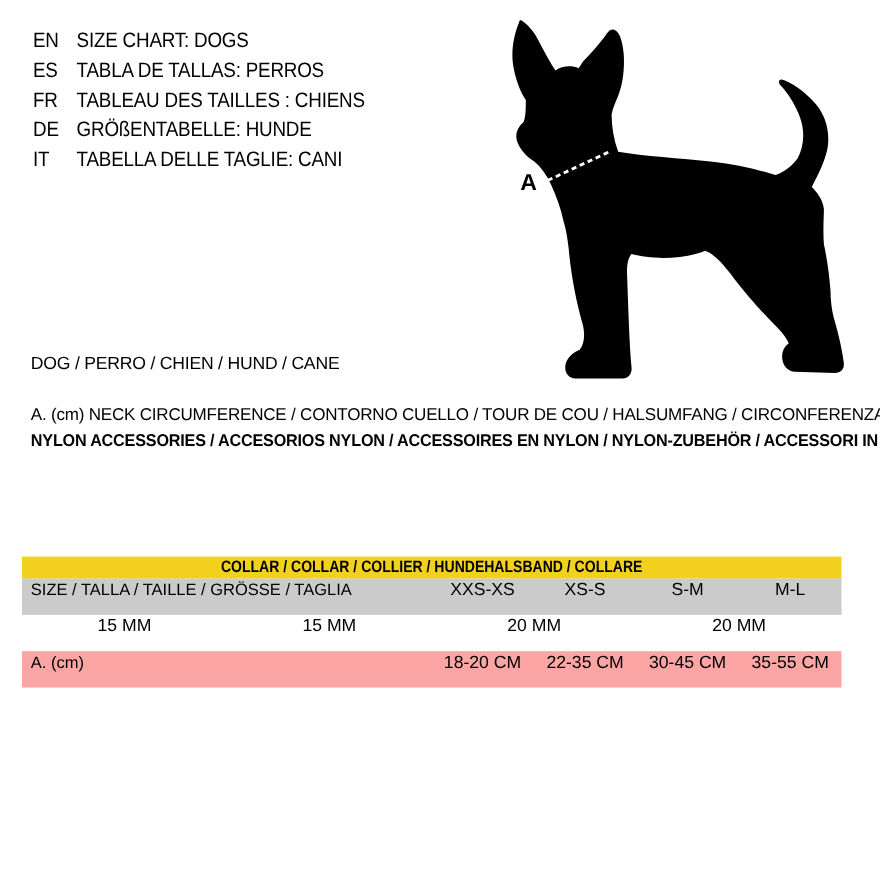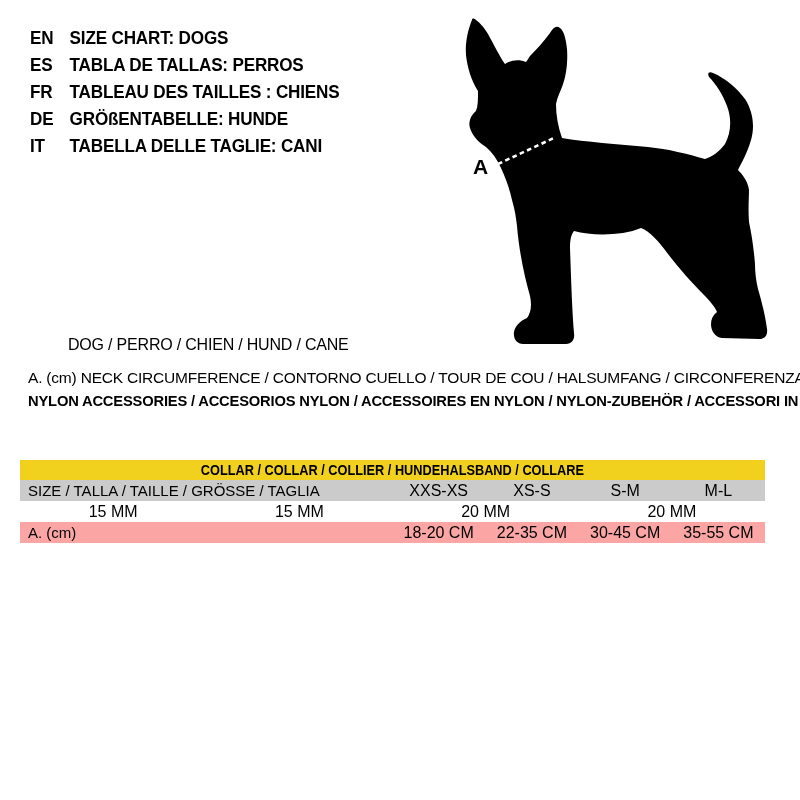--- a/index.html
+++ b/index.html
@@ -7,21 +7,21 @@
   body {
     position: relative;
     width: 800px;
     height: 800px;
     font-family: "Liberation Sans", sans-serif;
     color: #000;
     overflow: hidden;
   }
 
   
-  .langs { position: absolute; left: 30px; top: 24px; font-weight: bold; }
+  .langs { position: absolute; left: 30px; top: 24px; }
   .lang-row {
     display: flex;
     height: 27px;
     line-height: 27px;
     font-size: 19px;
     letter-spacing: -0.2px;
     transform: scaleX(0.9);
     transform-origin: 0 50%;
     white-space: nowrap;
   }
@@ -32,34 +32,34 @@
   .measure-a {
     position: absolute; left: 473px; top: 156px;
     font-size: 21px; font-weight: bold; line-height: 1;
   }
 
   
   .caption-line {
     position: absolute; left: 28px;
     font-size: 16px; letter-spacing: -0.2px; white-space: nowrap;
   }
-  .dog-caption { top: 336px; margin-left: 40px; }
+  .dog-caption { top: 322px; }
   .note-measure { top: 369px; font-size: 15.5px; }
   .note-material { top: 392px; font-size: 15.5px; font-weight: bold;
     transform: scaleX(0.95); transform-origin: 0 0; }
 
   
   .size-table { position: absolute; left: 20px; top: 460px; width: 745px; }
   .table-header {
     height: 20px; line-height: 20px;
     text-align: center; font-weight: bold; font-size: 15px;
     white-space: nowrap;
   }
   .table-header .hdr-inner { display: inline-block; transform: scaleX(0.85); transform-origin: 50% 50%; }
-  .trow { display: flex; height: 21px; line-height: 21px; font-size: 15px; white-space: nowrap; justify-content: space-between; }
+  .trow { display: flex; height: 33px; line-height: 21px; font-size: 15px; white-space: nowrap; justify-content: space-between; }
   .tlabel { flex: 0 0 372px; padding-left: 8px; overflow: hidden; }
   .tval { flex: 1 1 0; text-align: center; font-size: 16px; }
 </style>
 </head>
 <body>
 
 <div class="langs">
   <div class="lang-row">
     <span class="lang-code">EN</span>
     <span class="lang-label">SIZE CHART: DOGS</span>
@@ -138,21 +138,21 @@
   <line x1="498" y1="164" x2="556" y2="137" stroke="#FFFFFF" stroke-width="2.6" stroke-dasharray="4.6 3.4"></line>
 </svg>
 
 <div class="measure-a">A</div>
 
 <div class="caption-line dog-caption">DOG / PERRO / CHIEN / HUND / CANE</div>
 <div class="caption-line note-measure">A. (cm) NECK CIRCUMFERENCE / CONTORNO CUELLO / TOUR DE COU / HALSUMFANG / CIRCONFERENZA COLLO</div>
 <div class="caption-line note-material">NYLON ACCESSORIES / ACCESORIOS NYLON / ACCESSOIRES EN NYLON / NYLON-ZUBEHÖR / ACCESSORI IN NYLON</div>
 
 <div class="size-table">
-  <div class="table-header" style="background:#F2D11E;">
+  <div class="table-header" style="background:#F2D11E;margin-top:46px;">
     <span class="hdr-inner">COLLAR / COLLAR / COLLIER / HUNDEHALSBAND / COLLARE</span>
   </div>
 
   <div class="trow" style="background:#CBCBCB;">
     <div class="tlabel">SIZE / TALLA / TAILLE / GRÖSSE / TAGLIA</div>
     <div class="tval">XXS-XS</div>
     <div class="tval">XS-S</div>
     <div class="tval">S-M</div>
     <div class="tval">M-L</div>
   </div>

